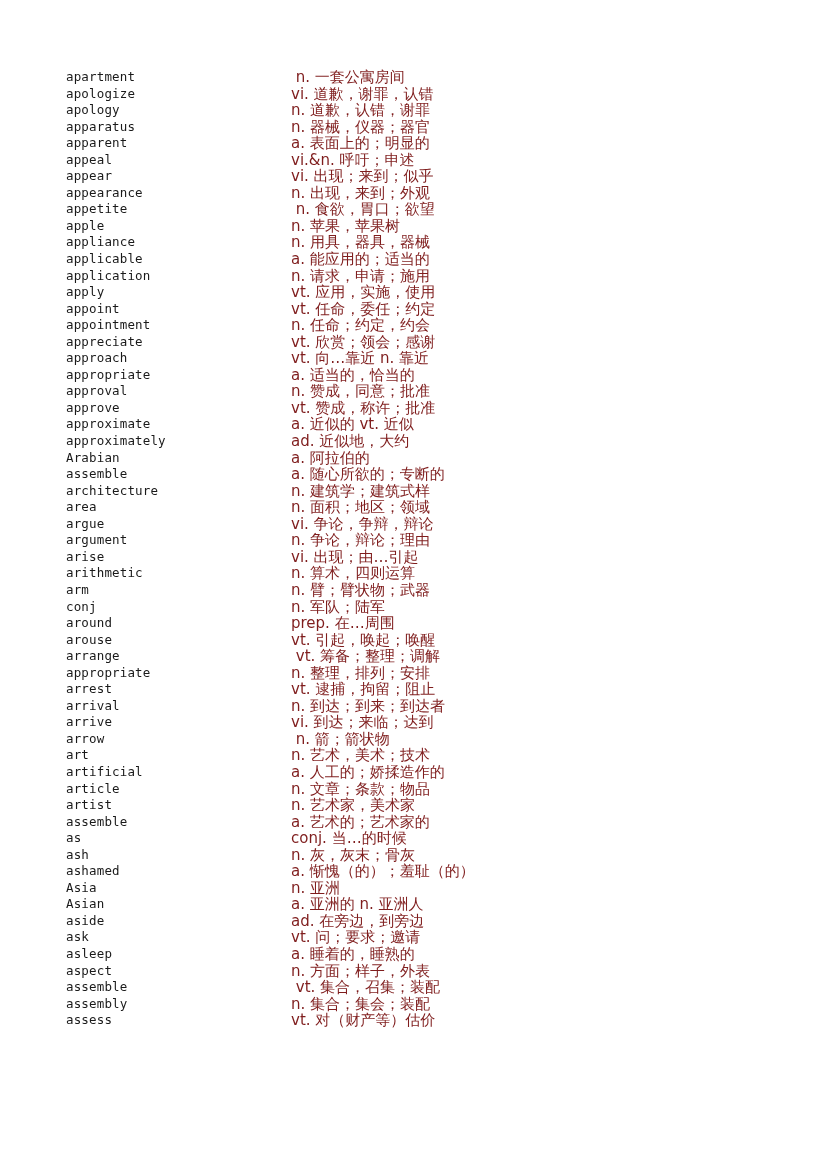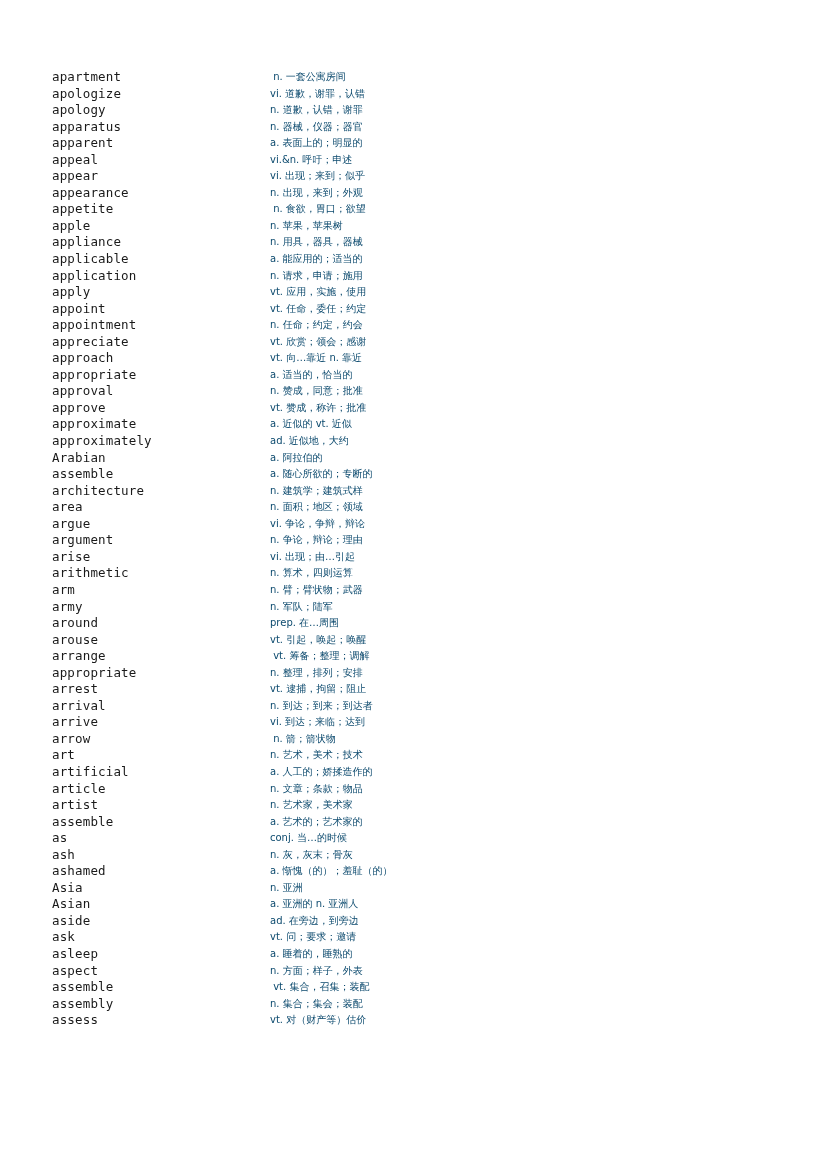--- a/index.html
+++ b/index.html
@@ -16,21 +16,21 @@
     color: #000000;
     -webkit-font-smoothing: none;
   }
 
   .page {
     position: relative;
     width: 827px;
     height: 1170px;
     box-sizing: border-box;
     padding-top: 69px;
-    padding-left: 52px;
+    padding-left: 66px;
   }
 
   .word-list {
     list-style: none;
     margin: 0;
     padding: 0;
   }
 
   .entry {
     display: block;
@@ -44,25 +44,25 @@
     display: inline-block;
     font-family: "DejaVu Sans Mono", "Liberation Mono", monospace;
     font-size: 12.5px;
     letter-spacing: 0.15px;
     color: #1a1a1a;
     vertical-align: top;
   }
 
   .definition {
     position: absolute;
-    left: 218px;
+    left: 225px;
     top: 0;
     font-family: "DejaVu Sans", "Liberation Sans", sans-serif;
-    font-size: 10px;
-    color: #0c4a6e;
+    font-size: 15px;
+    color: #7f1d1d;
     white-space: pre;
     vertical-align: top;
   }
 </style>
 </head>
 <body>
 
 <div class="page">
   <ul class="word-list">
       <li class="entry"><span class="term">apartment</span><span class="definition"> n. 一套公寓房间</span></li>
@@ -90,21 +90,21 @@
       <li class="entry"><span class="term">approximately</span><span class="definition">ad. 近似地，大约</span></li>
       <li class="entry"><span class="term">Arabian</span><span class="definition">a. 阿拉伯的</span></li>
       <li class="entry"><span class="term">assemble</span><span class="definition">a. 随心所欲的；专断的</span></li>
       <li class="entry"><span class="term">architecture</span><span class="definition">n. 建筑学；建筑式样</span></li>
       <li class="entry"><span class="term">area</span><span class="definition">n. 面积；地区；领域</span></li>
       <li class="entry"><span class="term">argue</span><span class="definition">vi. 争论，争辩，辩论</span></li>
       <li class="entry"><span class="term">argument</span><span class="definition">n. 争论，辩论；理由</span></li>
       <li class="entry"><span class="term">arise</span><span class="definition">vi. 出现；由…引起</span></li>
       <li class="entry"><span class="term">arithmetic</span><span class="definition">n. 算术，四则运算</span></li>
       <li class="entry"><span class="term">arm</span><span class="definition">n. 臂；臂状物；武器</span></li>
-      <li class="entry"><span class="term">army</span><span class="definition">n. 军队；陆军</span></li>
+      <li class="entry"><span class="term">conj</span><span class="definition">n. 军队；陆军</span></li>
       <li class="entry"><span class="term">around</span><span class="definition">prep. 在…周围</span></li>
       <li class="entry"><span class="term">arouse</span><span class="definition">vt. 引起，唤起；唤醒</span></li>
       <li class="entry"><span class="term">arrange</span><span class="definition"> vt. 筹备；整理；调解</span></li>
       <li class="entry"><span class="term">appropriate</span><span class="definition">n. 整理，排列；安排</span></li>
       <li class="entry"><span class="term">arrest</span><span class="definition">vt. 逮捕，拘留；阻止</span></li>
       <li class="entry"><span class="term">arrival</span><span class="definition">n. 到达；到来；到达者</span></li>
       <li class="entry"><span class="term">arrive</span><span class="definition">vi. 到达；来临；达到</span></li>
       <li class="entry"><span class="term">arrow</span><span class="definition"> n. 箭；箭状物</span></li>
       <li class="entry"><span class="term">art</span><span class="definition">n. 艺术，美术；技术</span></li>
       <li class="entry"><span class="term">artificial</span><span class="definition">a. 人工的；娇揉造作的</span></li>

